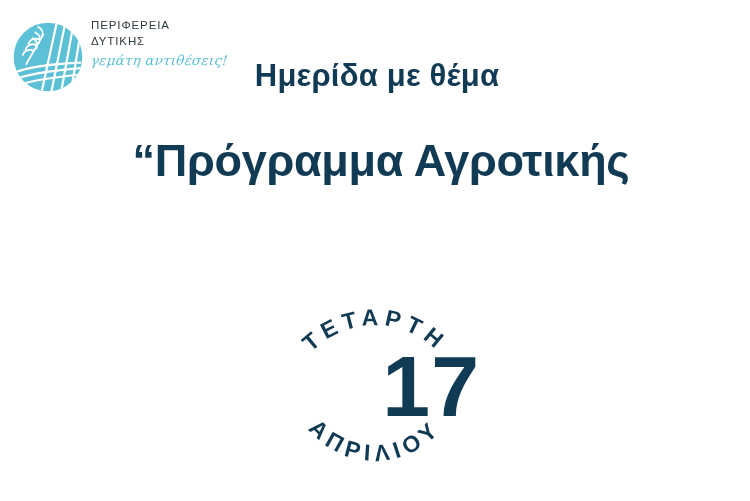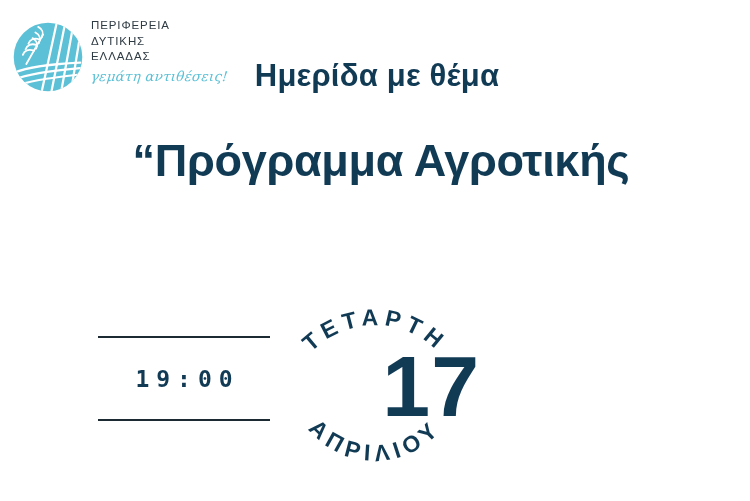--- a/index.html
+++ b/index.html
@@ -211,39 +211,33 @@
             <path d="M37 30 C 40 24, 38 18, 32 15"></path>
             <path d="M33 38 C 36 32, 34 26, 28 23"></path>
           </g>
         </g>
       </svg>
     </div>
 
     <div class="logo-text">
       <div class="logo-line">ΠΕΡΙΦΕΡΕΙΑ</div>
       <div class="logo-line">ΔΥΤΙΚΗΣ</div>
-      <div class="logo-line">ΕΛΛΑΔΑΣ</div>
       <div class="logo-tagline">γεμάτη αντιθέσεις!</div>
     </div>
 
   </div>
 
   <div class="kicker">Ημερίδα με θέμα</div>
 
   <div class="headline">
     <span class="hl-line">“Πρόγραμμα Αγροτικής</span>
   </div>
 
   <div class="date-strip">
 
-    <div class="side-box left">
-      <div class="rule top"></div>
-      <div class="side-value">19:00</div>
-      <div class="rule bottom"></div>
-    </div>
 
     <div class="stamp">
       <svg class="arc-svg" viewBox="0 0 210 205" xmlns="http://www.w3.org/2000/svg" aria-hidden="true">
         <defs>
           <path id="arcTop" d="M 18 112 A 88 88 0 0 1 192 112" fill="none"></path>
           <path id="arcBottom" d="M 20 100 A 86 86 0 0 0 190 100" fill="none"></path>
         </defs>
         <text class="arc-text">
           <textPath href="#arcTop" startOffset="50%" text-anchor="middle" id="tp-weekday">ΤΕΤΑΡΤΗ</textPath>
         </text>

